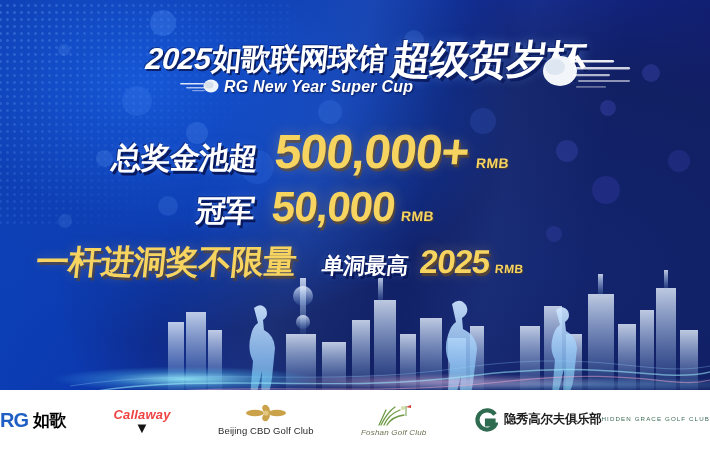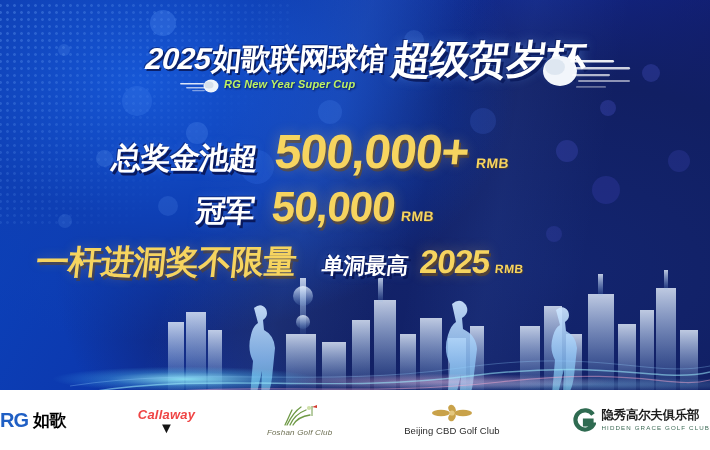--- a/index.html
+++ b/index.html
@@ -114,24 +114,24 @@
     transform: skewX(-7deg);
     text-shadow:
       3px 3px 0 rgba(10,26,92,0.9),
       -1.5px -1.5px 0 rgba(10,26,92,.55),
       0 0 12px rgba(120,180,255,.45);
   }
   .t-en {
     position: absolute;
     left: 224px;
     top: 34px;
-    font-size: 11px;
+    font-size: 16px;
     font-weight: 700;
     font-style: italic;
-    color: #bef264;
+    color: #ffffff;
     letter-spacing: 0.2px;
     white-space: nowrap;
     text-shadow: 1px 1px 2px rgba(6,20,80,.9);
   }
   .streak-ball {
     position: absolute;
     pointer-events: none;
   }
 
   
@@ -404,53 +404,53 @@
         <span class="rg-cn">如歌</span>
       </div>
     </div>
 
     <div class="sponsor">
       <span class="sp-callaway-word">Callaway</span>
       <span class="cw-chevron">▼</span>
     </div>
 
     <div class="sponsor">
+      <svg width="42" height="18" viewBox="0 0 42 18">
+        <g fill="#c9a24a">
+          <ellipse cx="10" cy="9" rx="9" ry="3.2"></ellipse>
+          <ellipse cx="32" cy="9" rx="9" ry="3.2"></ellipse>
+          <ellipse cx="21" cy="5" rx="3.4" ry="4.4" transform="rotate(-28 21 5)"></ellipse>
+          <ellipse cx="21" cy="13" rx="3.4" ry="4.4" transform="rotate(28 21 13)"></ellipse>
+          <circle cx="21" cy="9" r="2.6" fill="#e4c77f"></circle>
+        </g>
+      </svg>
+      <span class="cbd-text">Beijing CBD Golf Club</span>
+    </div>
+
+    <div class="sponsor">
       <svg width="42" height="22" viewBox="0 0 42 22">
         <g stroke="#6f9a46" fill="none" stroke-width="1.3" stroke-linecap="round">
           <path d="M8 21 C 12 13, 16 7, 22 3"></path>
           <path d="M11 21 C 14 14, 19 9, 27 6"></path>
           <path d="M14 21 C 17 16, 23 12, 31 11"></path>
           <path d="M6 21 C 9 15, 11 10, 13 6"></path>
         </g>
         <circle cx="30" cy="4" r="2.1" fill="#cfe0a8"></circle>
         <path d="M33 3 l5 -2 l0 3 z" fill="#d23b2e"></path>
         <line x1="33" y1="2" x2="33" y2="12" stroke="#6f9a46" stroke-width="1"></line>
       </svg>
       <span class="foshan-text">Foshan Golf Club</span>
     </div>
 
     <div class="sponsor">
-      <svg width="42" height="18" viewBox="0 0 42 18">
-        <g fill="#c9a24a">
-          <ellipse cx="10" cy="9" rx="9" ry="3.2"></ellipse>
-          <ellipse cx="32" cy="9" rx="9" ry="3.2"></ellipse>
-          <ellipse cx="21" cy="5" rx="3.4" ry="4.4" transform="rotate(-28 21 5)"></ellipse>
-          <ellipse cx="21" cy="13" rx="3.4" ry="4.4" transform="rotate(28 21 13)"></ellipse>
-          <circle cx="21" cy="9" r="2.6" fill="#e4c77f"></circle>
-        </g>
-      </svg>
-      <span class="cbd-text">Beijing CBD Golf Club</span>
-    </div>
-
-    <div class="sponsor">
       <div class="hg-row">
         <svg width="24" height="24" viewBox="0 0 24 24">
           <path d="M21 6.5 A9.6 9.6 0 1 0 21.5 16.5 L13 16.5 L13 12.6 L21.6 12.6" fill="none" stroke="#2f6b51" stroke-width="4.2" stroke-linecap="butt"></path>
         </svg>
-        <div style="display:flex;flex-direction:column;align-items:flex-start;">
+        <div style="display:flex;flex-direction:row;align-items:flex-start;">
           <span class="hg-cn">隐秀高尔夫俱乐部</span>
           <span class="hg-en">HIDDEN GRACE GOLF CLUB</span>
         </div>
       </div>
     </div>
 
   </div>
 </div>
 
 </body></html>

